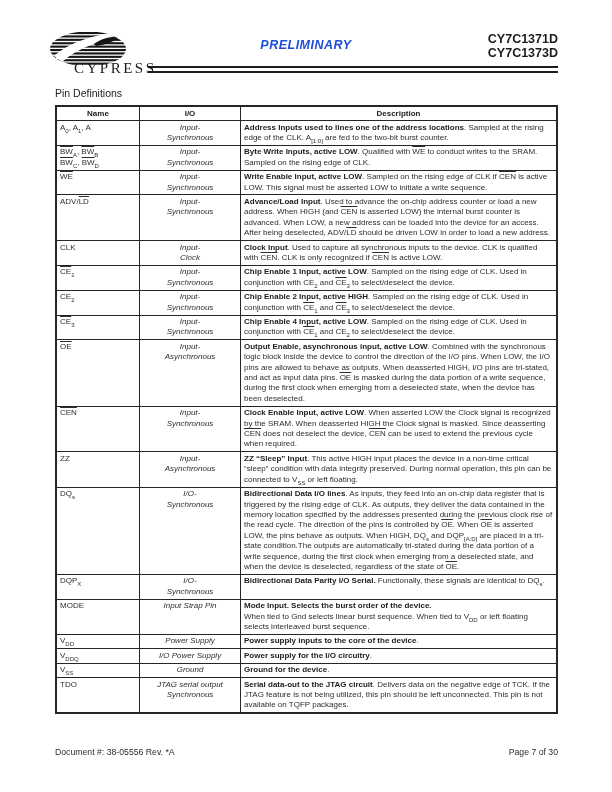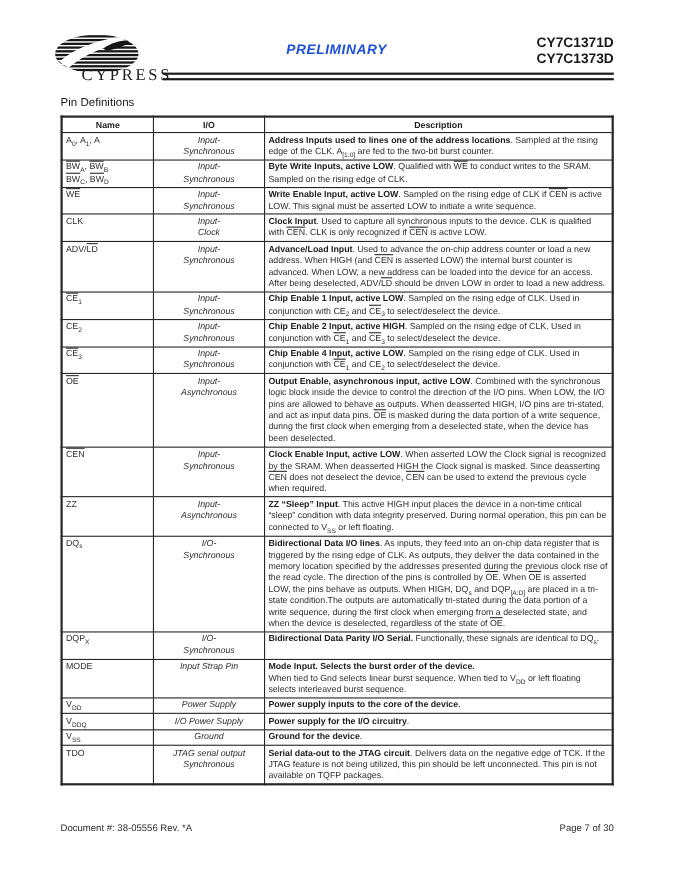--- a/index.html
+++ b/index.html
@@ -99,32 +99,32 @@
       <td class="c-desc"><b>Byte Write Inputs, active LOW</b>. Qualified with <span class="ov">WE</span> to conduct writes to the SRAM. Sampled on the rising edge of CLK.</td>
     </tr>
 
     <tr>
       <td class="c-name"><span class="ov">WE</span></td>
       <td class="c-io">Input-<br>Synchronous</td>
       <td class="c-desc"><b>Write Enable Input, active LOW</b>. Sampled on the rising edge of CLK if <span class="ov">CEN</span> is active LOW. This signal must be asserted LOW to initiate a write sequence.</td>
     </tr>
 
     <tr>
+      <td class="c-name">ADV/<span class="ov">LD</span></td>
+      <td class="c-io">Input-<br>Synchronous</td>
+      <td class="c-desc"><b>Advance/Load Input</b>. Used to advance the on-chip address counter or load a new address. When HIGH (and <span class="ov">CEN</span> is asserted LOW) the internal burst counter is advanced. When LOW, a new address can be loaded into the device for an access. After being deselected, ADV/<span class="ov">LD</span> should be driven LOW in order to load a new address.</td>
+    </tr>
+
+    <tr>
       <td class="c-name">CLK</td>
       <td class="c-io">Input-<br>Clock</td>
       <td class="c-desc"><b>Clock Input</b>. Used to capture all synchronous inputs to the device. CLK is qualified with <span class="ov">CEN</span>. CLK is only recognized if <span class="ov">CEN</span> is active LOW.</td>
     </tr>
 
     <tr>
-      <td class="c-name">ADV/<span class="ov">LD</span></td>
-      <td class="c-io">Input-<br>Synchronous</td>
-      <td class="c-desc"><b>Advance/Load Input</b>. Used to advance the on-chip address counter or load a new address. When HIGH (and <span class="ov">CEN</span> is asserted LOW) the internal burst counter is advanced. When LOW, a new address can be loaded into the device for an access. After being deselected, ADV/<span class="ov">LD</span> should be driven LOW in order to load a new address.</td>
-    </tr>
-
-    <tr>
       <td class="c-name"><span class="ov">CE</span><sub>1</sub></td>
       <td class="c-io">Input-<br>Synchronous</td>
       <td class="c-desc"><b>Chip Enable 1 Input, active LOW</b>. Sampled on the rising edge of CLK. Used in conjunction with CE<sub>2</sub> and <span class="ov">CE</span><sub>3</sub> to select/deselect the device.</td>
     </tr>
 
     <tr>
       <td class="c-name">CE<sub>2</sub></td>
       <td class="c-io">Input-<br>Synchronous</td>
       <td class="c-desc"><b>Chip Enable 2 Input, active HIGH</b>. Sampled on the rising edge of CLK. Used in conjunction with <span class="ov">CE</span><sub>1</sub> and <span class="ov">CE</span><sub>3</sub> to select/deselect the device.</td>
     </tr>

